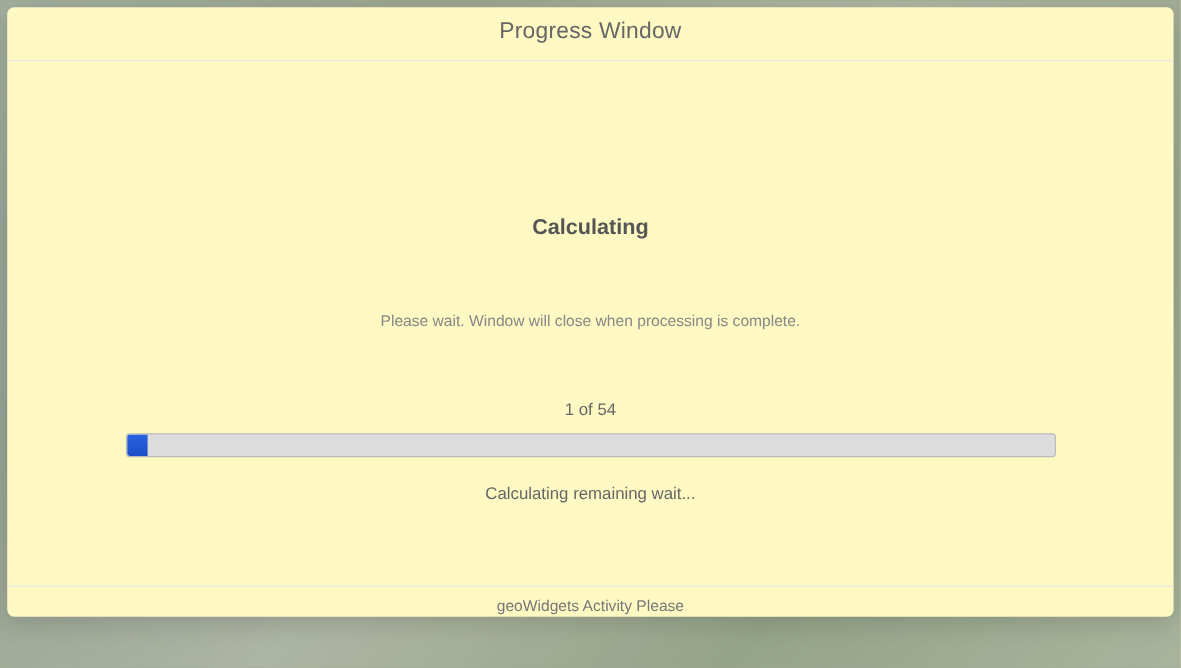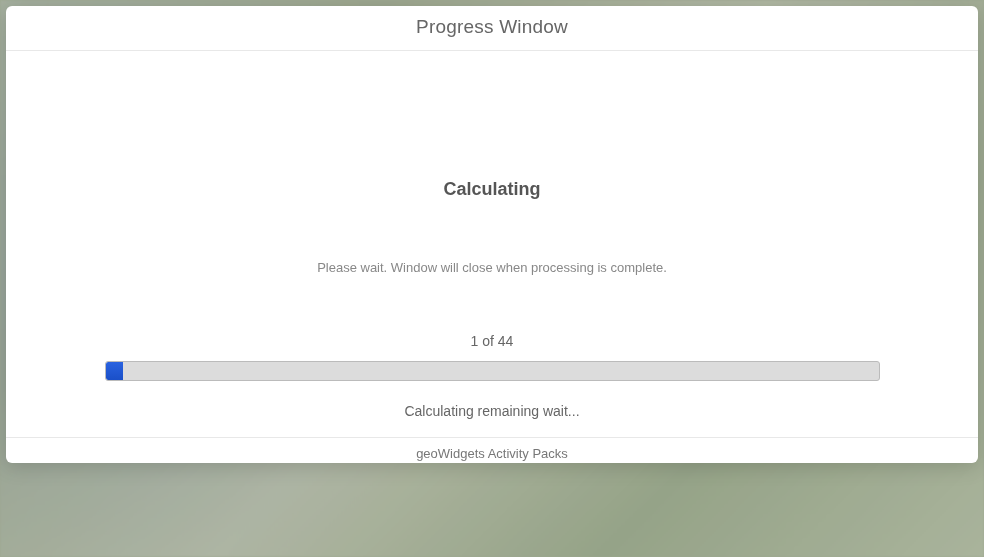--- a/index.html
+++ b/index.html
@@ -47,22 +47,22 @@
       height: 100%;
       background: rgba(0, 0, 0, 0.15);
       display: flex;
       align-items: flex-start;
       justify-content: center;
       padding-top: 6px;
     }
     
     .progress-window {
       width: 972px;
-      height: 457px;
-      background: #ffffff;
+      height: 508px;
+      background: #fef9c3;
       border-radius: 6px;
       box-shadow: 0 4px 20px rgba(0, 0, 0, 0.15);
       display: flex;
       flex-direction: column;
       overflow: hidden;
     }
     
     .window-header {
       padding: 10px 0 12px 0;
       text-align: center;
@@ -149,25 +149,25 @@
 <div class="modal-overlay">
   <div class="progress-window">
 
     <div class="window-header">
       <div class="window-title">Progress Window</div>
     </div>
 
     <div class="window-body">
       <div class="processing-heading">Calculating</div>
       <div class="wait-message">Please wait. Window will close when processing is complete.</div>
-      <div class="progress-count">1 of 44</div>
+      <div class="progress-count">1 of 54</div>
       <div class="progress-bar-container">
         <div class="progress-bar-fill" style="width:2.27%"></div>
       </div>
       <div class="time-remaining">Calculating remaining wait...</div>
     </div>
 
     <div class="window-footer">
-      <div class="footer-text">geoWidgets Activity Packs</div>
+      <div class="footer-text">geoWidgets Activity Please</div>
     </div>
 
   </div>
 </div>
 
 </body></html>

